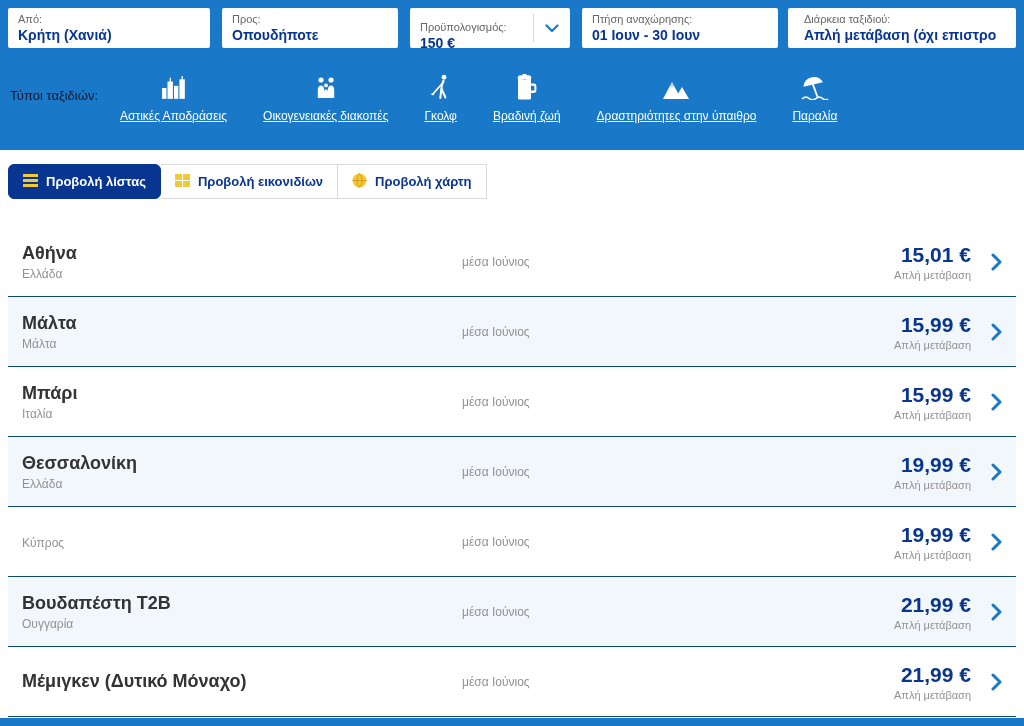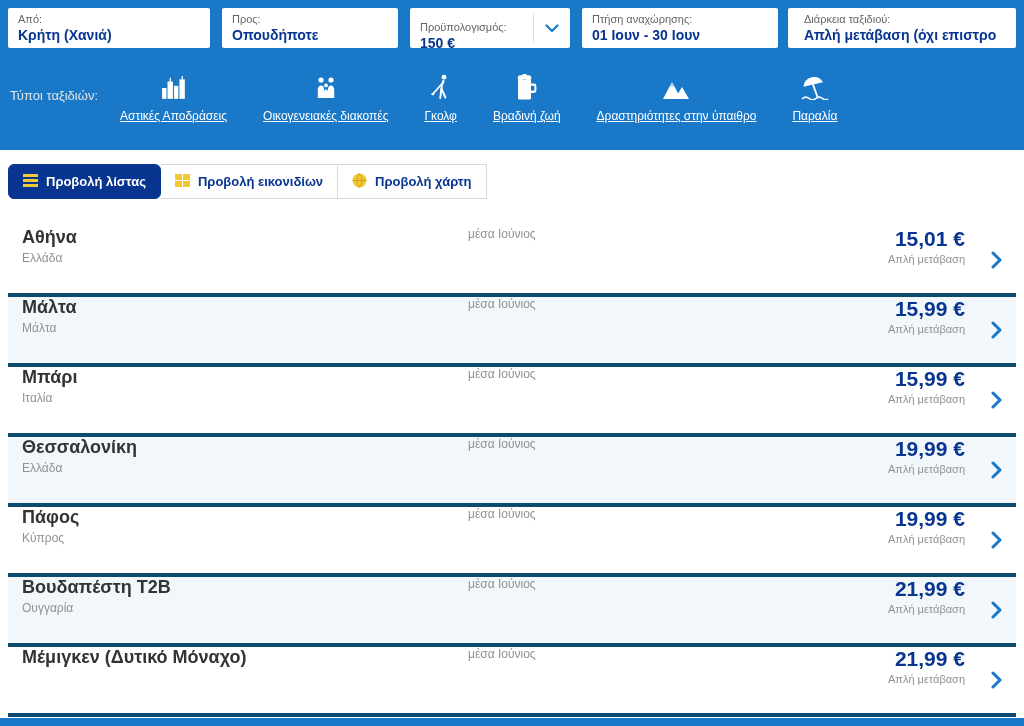--- a/index.html
+++ b/index.html
@@ -25,43 +25,42 @@
   .w4 { width:196px; margin-right:10px; }
   .w5 { flex:1; overflow:hidden; white-space:nowrap;padding-left:16px; }
   .f-label { font-size:11px; color:#666; line-height:13px; white-space:nowrap; }
   .f-value { font-size:14px; font-weight:bold; color:#073590; line-height:19px; white-space:nowrap; }
   .budget-main { padding:5px 10px; flex:1;margin-top:8px; }
   .budget-divider { width:1px; background:#ddd; margin:6px 0; }
   .budget-caret { width:36px; display:flex; align-items:center; justify-content:center; cursor:pointer; }
 
   
   .triptypes { display:flex; margin-top:24px; padding-left:2px; align-items:flex-start; }
-  .tt-label { color:#e5e5e5; font-size:13px; margin-top:16px; width:110px; flex:none; }
+  .tt-label { color:#0f172a; font-size:13px; margin-top:16px; width:110px; flex:none; }
   .tt-item { display:flex; flex-direction:column; align-items:center; margin-right:36px; cursor:pointer; }
   .tt-icon { height:28px; display:flex; align-items:flex-end; justify-content:center; }
   .tt-text { color:#fff; font-size:12px; margin-top:9px; text-decoration:underline; white-space:nowrap; }
 
   
   .tabs { display:flex; margin:14px 0 0 8px; }
   .tab {
     display:flex; align-items:center; gap:8px;
     padding:0 14px; height:35px;
     background:#fff; border:1px solid #d9d9d9; border-left:none;
     color:#073590; font-size:13px; font-weight:bold; cursor:pointer;
   }
   .tab:first-child { border-left:1px solid #d9d9d9; }
   .tab.active { background:#073590; border-color:#073590; color:#fff;border-radius:6px; }
 
   
   .results { margin:28px 8px 0 8px; }
   .row {
-    display:flex; height:70px;
-    padding:0 14px; border-bottom:4px solid #0c4a6e; cursor:pointer;
+    display:flex; align-items:center; height:70px;
+    padding:0 14px; border-bottom:1px solid #0c4a6e; cursor:pointer;
     background:#fff;
-    gap:6px;
   }
   .row:nth-child(even) { background:#f2f7fc; }
   .r-left { width:440px; }
   .r-city { font-size:18px; font-weight:bold; color:#333; }
   .r-country { font-size:12px; color:#919191; margin-top:3px; }
   .r-period { flex:1; font-size:12px; color:#919191; }
   .r-right { text-align:right; }
   .r-price { font-size:21px; font-weight:bold; color:#073590; white-space:nowrap; }
   .r-fare { font-size:11px; color:#919191; margin-top:2px; }
   .r-chevron { margin-left:20px; display:flex; align-items:center; }
@@ -291,21 +290,20 @@
       </div>
       <span class="r-chevron">
         <svg width="11" height="18" viewBox="0 0 11 18">
             <path d="M2 2l7 7-7 7" fill="none" stroke="#1979c8" stroke-width="3" stroke-linecap="round" stroke-linejoin="round"></path>
           </svg>
       </span>
     </div>
 
     <div class="row">
       <div class="r-left">
-        <div class="r-city">Πάφος</div>
         <div class="r-country">Κύπρος</div>
       </div>
       <div class="r-period">μέσα Ιούνιος</div>
       <div class="r-right">
         <div class="r-price">19,99 €</div>
         <div class="r-fare">Απλή μετάβαση</div>
       </div>
       <span class="r-chevron">
         <svg width="11" height="18" viewBox="0 0 11 18">
             <path d="M2 2l7 7-7 7" fill="none" stroke="#1979c8" stroke-width="3" stroke-linecap="round" stroke-linejoin="round"></path>

